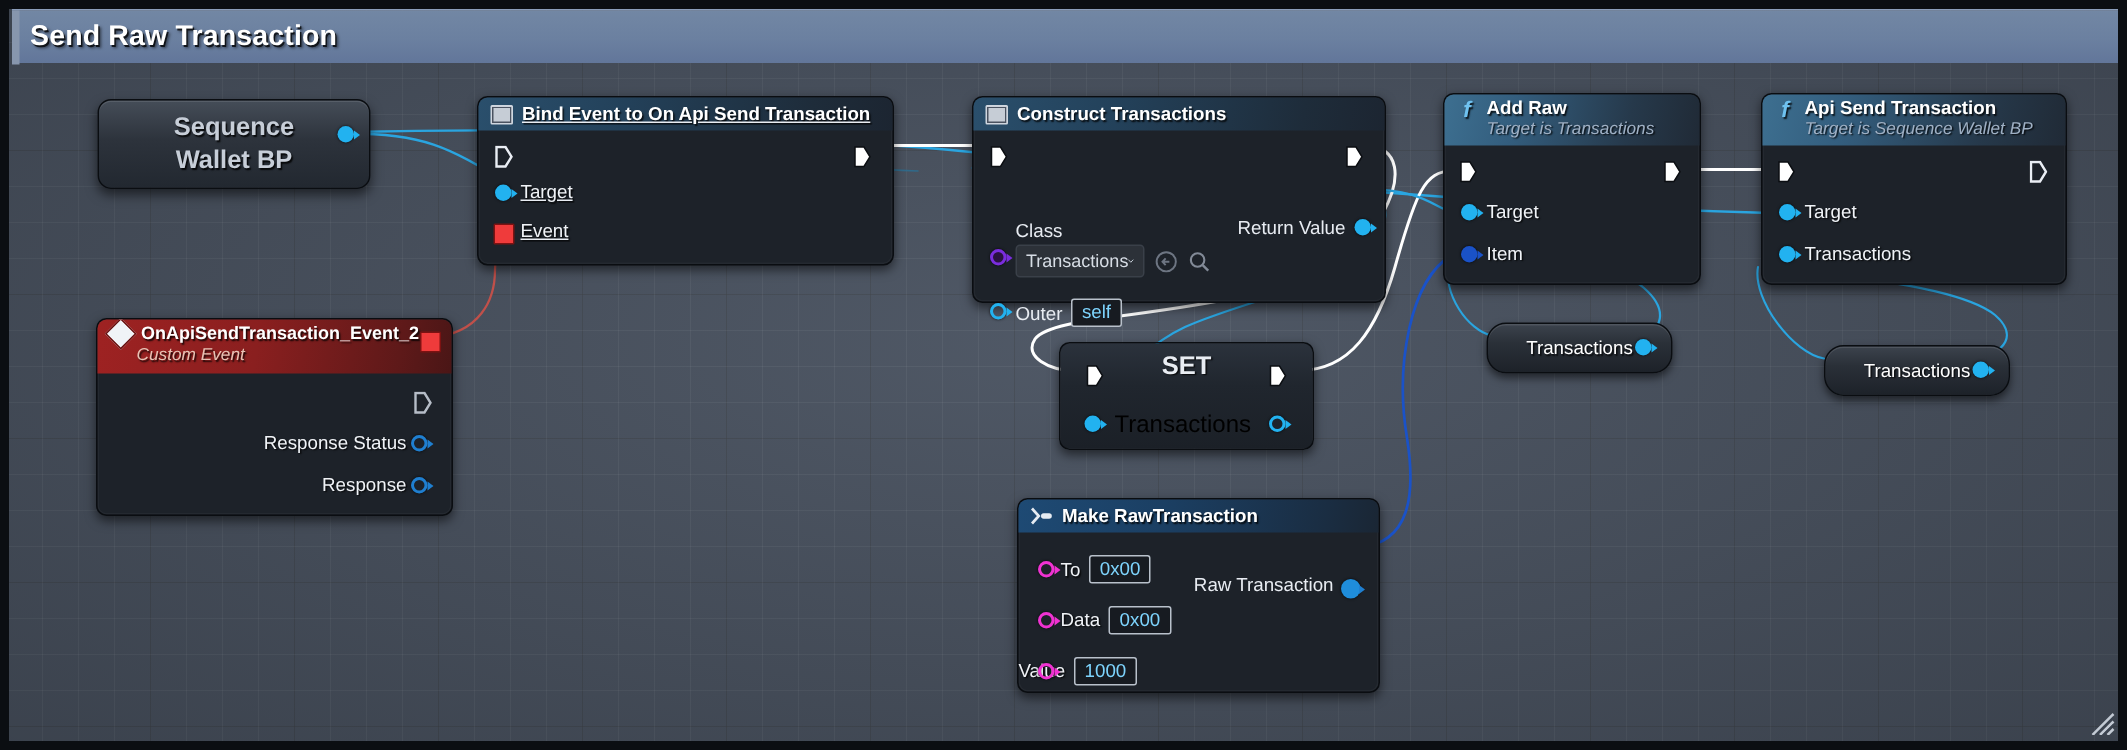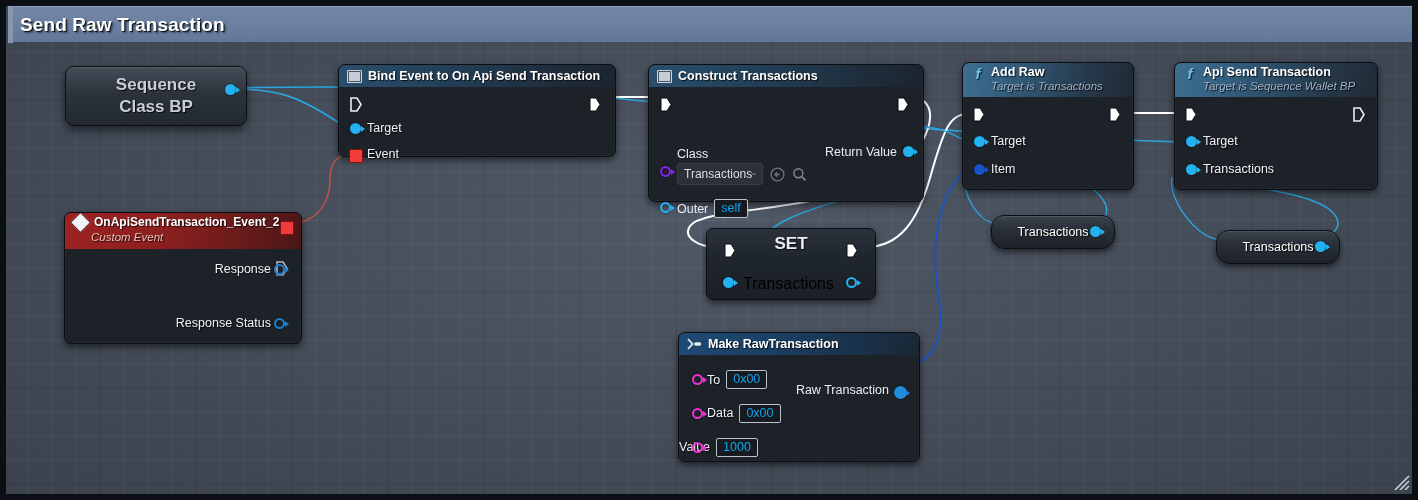--- a/index.html
+++ b/index.html
@@ -97,21 +97,21 @@
   .pin{position:absolute;width:13px;height:13px;}
   .dot{width:11px;height:11px;border-radius:50%;box-shadow:0 0 2px rgba(0,0,0,.8);}
   .dot.hollow{background:transparent;border:2px solid currentColor;box-sizing:border-box;}
   .pintip{position:absolute;width:0;height:0;border-left:4px solid currentColor;border-top:3px solid transparent;border-bottom:3px solid transparent;}
 
   .exec{width:12px;height:15px;}
 
   
   .vbox{
     display:inline-block;border:1px solid #b9c1cb;background:#171b21;
-    color:#0ea5e9;font-size:12.5px;padding:1px 6px;border-radius:2px;margin-left:6px;
+    color:#7dd3fc;font-size:12.5px;padding:1px 6px;border-radius:2px;margin-left:6px;
     line-height:15px;
   }
   .combo{
     display:inline-flex;align-items:center;justify-content:space-between;
     background:#2c3138;color:#d7dde5;font-size:12px;border-radius:3px;
     padding:3px 6px;width:86px;box-sizing:border-box;
     border:1px solid #3a4049;
   }
   
   .getter{
@@ -194,28 +194,28 @@
     </g>
   </svg>
 
   <div id="titlebar">
     <div class="lcap"></div>
     <div class="ttl">Send Raw Transaction</div>
   </div>
 
   <div class="bpnode" style="left:65px;top:66px;width:180px;height:58px;">
     <div>Sequence</div>
-    <div>Class BP</div>
+    <div>Wallet BP</div>
     <div class="pin" style="left:159px;top:17px;color:#22b2f0;">
       <div class="dot" style="background:#22b2f0;"></div>
       <div class="pintip" style="left:11px;top:3px;"></div>
     </div>
   </div>
 
-  <div class="node" style="left:338px;top:64px;width:278px;height:93px;">
+  <div class="node" style="left:318px;top:64px;width:278px;height:113px;text-decoration:underline;">
     <div class="nhead hd-pure">
       <span class="sqicon"></span>
       <span class="htxt">Bind Event to On Api Send Transaction</span>
     </div>
     <div class="nbody">
 
       <svg class="exec" style="position:absolute;left:11px;top:10px;" viewBox="0 0 12 15">
         <path d="M1,1 L7,1 L11,7.5 L7,14 L1,14 Z" fill="none" stroke="#eaeef4" stroke-width="1.6"></path>
       </svg>
 
@@ -354,29 +354,29 @@
     <div class="nhead hd-event tall" style="height:36px;">
       <span class="evicon"></span>
       <span class="htxt" style="font-size:12px;">OnApiSendTransaction_Event_2</span>
       <span class="sub" style="top:18px;left:26px;color:#e8c3b5;">Custom Event</span>
       <span class="sqred" style="position:absolute;right:7px;top:8px;"></span>
     </div>
     <div class="nbody" style="padding-top:6px;">
       <svg class="exec" style="position:absolute;right:13px;top:12px;" viewBox="0 0 12 15">
         <path d="M1,1 L7,1 L11,7.5 L7,14 L1,14 Z" fill="none" stroke="#b6bdc7" stroke-width="1.6"></path>
       </svg>
+      <div class="row r-right" style="padding-right:30px;height:28px;margin-top:26px;">
+        <span class="lbl">Response Status</span>
+        <div class="pin" style="left:209px;top:9px;color:#1f7fd0;">
+          <div class="dot hollow" style="color:#1f7fd0;border-color:#1f7fd0;"></div>
+          <div class="pintip" style="left:11px;top:3px;"></div>
+        </div>
+      </div>
       <div class="row r-right" style="padding-right:30px;height:28px;">
         <span class="lbl">Response</span>
-        <div class="pin" style="left:209px;top:9px;color:#1f7fd0;">
-          <div class="dot hollow" style="color:#1f7fd0;border-color:#1f7fd0;"></div>
-          <div class="pintip" style="left:11px;top:3px;"></div>
-        </div>
-      </div>
-      <div class="row r-right" style="padding-right:30px;height:28px;margin-top:26px;">
-        <span class="lbl">Response Status</span>
         <div class="pin" style="left:209px;top:9px;color:#1f7fd0;">
           <div class="dot hollow" style="color:#1f7fd0;border-color:#1f7fd0;"></div>
           <div class="pintip" style="left:11px;top:3px;"></div>
         </div>
       </div>
     </div>
   </div>
 
   <div class="setnode" style="left:706px;top:228px;width:168px;height:70px;">
     <div class="setttl">SET</div>

